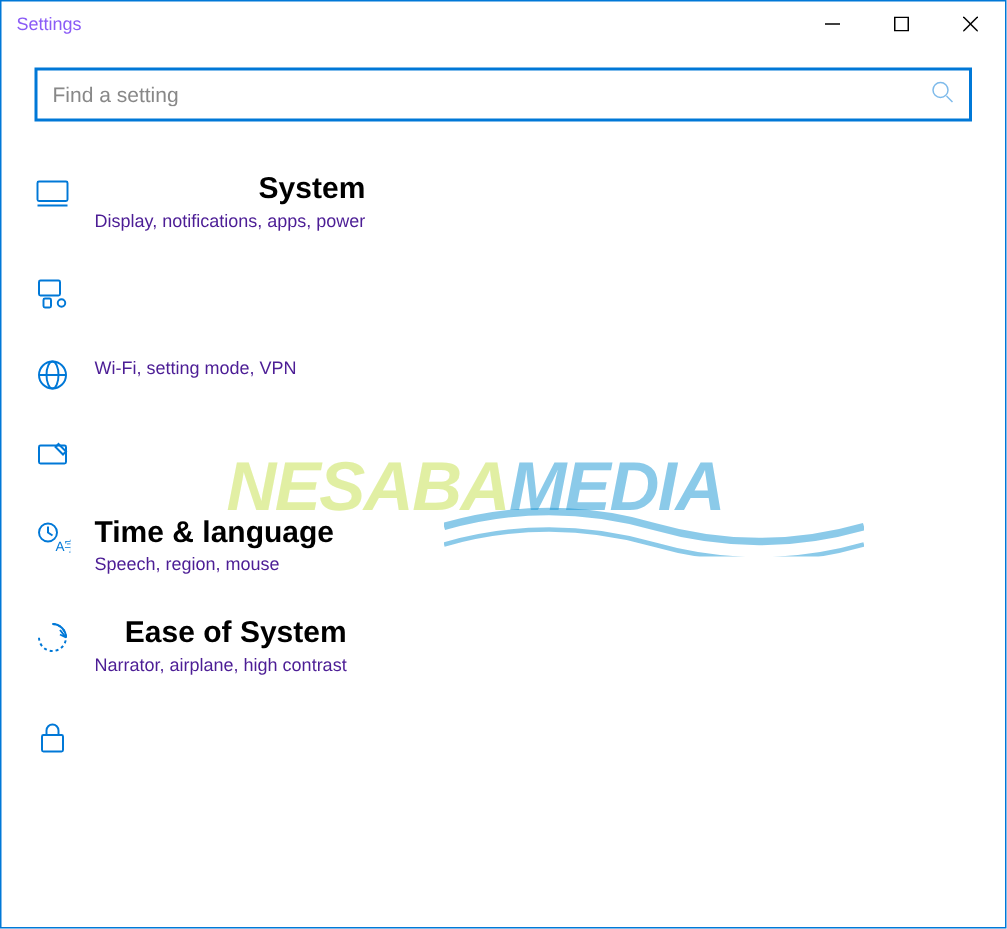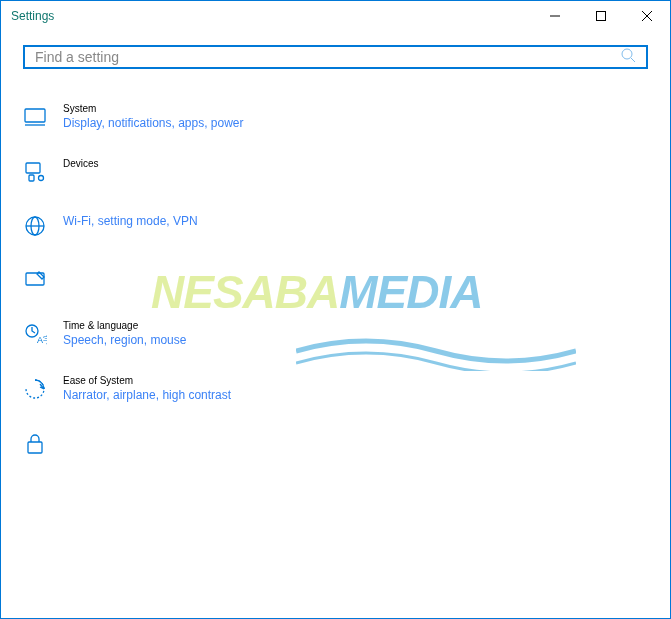--- a/index.html
+++ b/index.html
@@ -11,42 +11,42 @@
       border: 1px solid #0078d7;
       position: relative;
       overflow: hidden;
     }
     .titlebar {
       display: flex;
       align-items: center;
       height: 30px;
       padding: 0 0 0 10px;
       font-size: 12px;
-      color: #0f766e;
+      color: #8b5cf6;
     }
     .titlebar-title { flex: 1; }
     .win-controls { display: flex; }
     .win-btn {
       width: 46px;
       height: 30px;
       display: flex;
       align-items: center;
       justify-content: center;
       font-size: 10px;
       cursor: pointer;
     }
     .win-btn svg { width: 10px; height: 10px; }
     .search-wrap {
       margin: 14px 22px 10px 22px;
     }
     .search-box {
       display: flex;
       align-items: center;
       border: 2px solid #0078d7;
-      height: 24px;
+      height: 36px;
       padding: 0 10px;
     }
     .search-input {
       flex: 1;
       border: none;
       outline: none;
       font-size: 14px;
       color: #666;
       font-family: inherit;
     }
@@ -65,32 +65,33 @@
       width: 24px;
       height: 24px;
       margin-right: 16px;
       margin-top: 2px;
       color: #0078d7;
       flex-shrink: 0;
     }
     .item-icon svg { width: 24px; height: 24px; stroke: #0078d7; fill: none; stroke-width: 1.3; }
     .item-text { display: flex; flex-direction: column; }
     .item-title {
-      font-size: 10px;
+      font-size: 20px;
       color: #000;
-      font-weight: 400;
+      font-weight: 700;
+      text-align: right;
     }
     .item-desc {
       font-size: 12px;
-      color: #3b82f6;
+      color: #4c1d95;
       margin-top: 2px;
     }
     .watermark {
       position: absolute;
-      top: 264px;
+      top: 296px;
       left: 150px;
       font-size: 46px;
       font-weight: 700;
       font-style: italic;
       letter-spacing: -1px;
       pointer-events: none;
       opacity: 0.5;
       z-index: 0;
       white-space: nowrap;
     }
@@ -169,21 +170,20 @@
 
   <div class="settings-item">
     <span class="item-icon">
       <svg viewBox="0 0 24 24">
             <rect x="3" y="3" width="14" height="10" rx="1"></rect>
             <rect x="6" y="15" width="5" height="6" rx="1"></rect>
             <circle cx="18" cy="18" r="2.5"></circle>
           </svg>
     </span>
     <div class="item-text">
-      <span class="item-title">Devices</span>
     </div>
   </div>
 
   <div class="settings-item">
     <span class="item-icon">
       <svg viewBox="0 0 24 24">
             <circle cx="12" cy="12" r="9"></circle>
             <ellipse cx="12" cy="12" rx="4" ry="9"></ellipse>
             <line x1="3" y1="12" x2="21" y2="12"></line>
           </svg>

